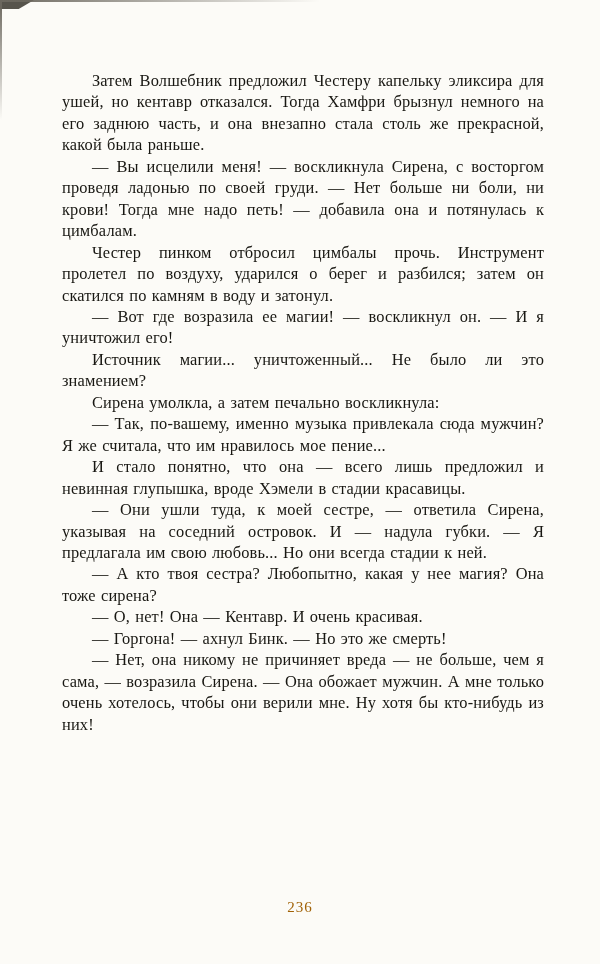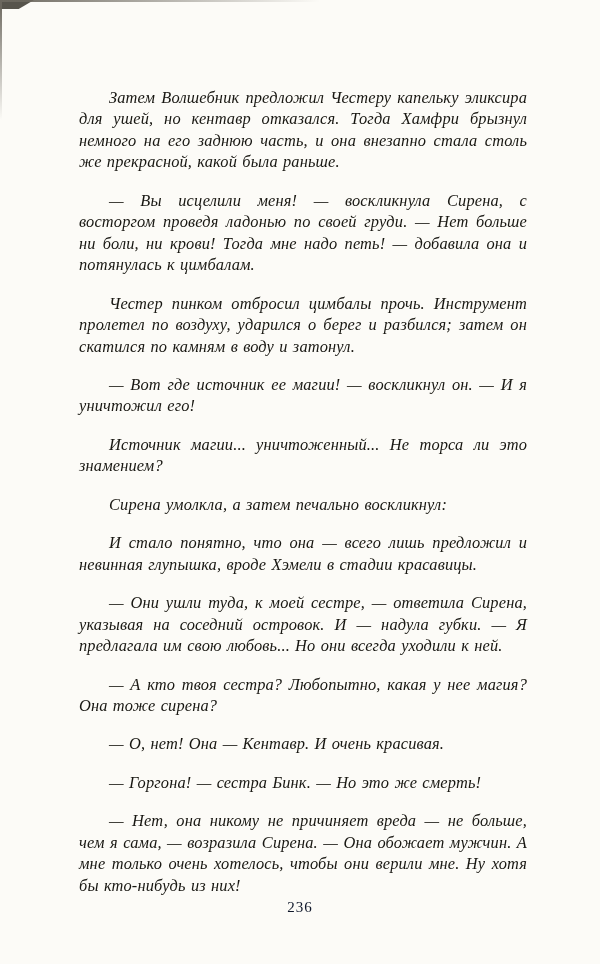--- a/index.html
+++ b/index.html
@@ -52,52 +52,52 @@
     top: 70px;
     width: 482px;
     color: #181712;
     font-size: 16.4px;
     line-height: 21.45px;
     text-align: justify;
     letter-spacing: 0.15px;
     word-spacing: 1px;
   }
   .text-block p {
-    margin: 17px;
+    margin: 0;
     text-indent: 30px;
-    font-style: italic;
   }
   .page-number {
     position: absolute;
     bottom: 48px;
     left: 0;
     width: 600px;
     text-align: center;
-    color: #0f172a;
+    color: #a16207;
     font-size: 15px;
     letter-spacing: 1px;
   }
 </style>
 </head>
 <body>
 
 <div class="scan-page">
   <div class="scan-corner-mark"></div>
   <div class="scan-top-edge"></div>
   <div class="scan-left-edge"></div>
 
   <div class="text-block">
     <p>Затем Волшебник предложил Честеру капельку эликсира для ушей, но кентавр отказался. Тогда Хамфри брызнул немного на его заднюю часть, и она внезапно стала столь же прекрасной, какой была раньше.</p>
     <p>— Вы исцелили меня! — воскликнула Сирена, с восторгом проведя ладонью по своей груди. — Нет больше ни боли, ни крови! Тогда мне надо петь! — добавила она и потянулась к цимбалам.</p>
     <p>Честер пинком отбросил цимбалы прочь. Инструмент пролетел по воздуху, ударился о берег и разбился; затем он скатился по камням в воду и затонул.</p>
-    <p>— Вот где источник ее магии! — воскликнул он. — И я уничтожил его!</p>
-    <p>Источник магии... уничтоженный... Не торса ли это знамением?</p>
-    <p>Сирена умолкла, а затем печально воскликнул:</p>
+    <p>— Вот где возразила ее магии! — воскликнул он. — И я уничтожил его!</p>
+    <p>Источник магии... уничтоженный... Не было ли это знамением?</p>
+    <p>Сирена умолкла, а затем печально воскликнула:</p>
+    <p>— Так, по-вашему, именно музыка привлекала сюда мужчин? Я же считала, что им нравилось мое пение...</p>
     <p>И стало понятно, что она — всего лишь предложил и невинная глупышка, вроде Хэмели в стадии красавицы.</p>
-    <p>— Они ушли туда, к моей сестре, — ответила Сирена, указывая на соседний островок. И — надула губки. — Я предлагала им свою любовь... Но они всегда уходили к ней.</p>
+    <p>— Они ушли туда, к моей сестре, — ответила Сирена, указывая на соседний островок. И — надула губки. — Я предлагала им свою любовь... Но они всегда стадии к ней.</p>
     <p>— А кто твоя сестра? Любопытно, какая у нее магия? Она тоже сирена?</p>
     <p>— О, нет! Она — Кентавр. И очень красивая.</p>
-    <p>— Горгона! — сестра Бинк. — Но это же смерть!</p>
+    <p>— Горгона! — ахнул Бинк. — Но это же смерть!</p>
     <p>— Нет, она никому не причиняет вреда — не больше, чем я сама, — возразила Сирена. — Она обожает мужчин. А мне только очень хотелось, чтобы они верили мне. Ну хотя бы кто-нибудь из них!</p>
   </div>
 
   <div class="page-number">236</div>
 </div>
 
 </body></html>

